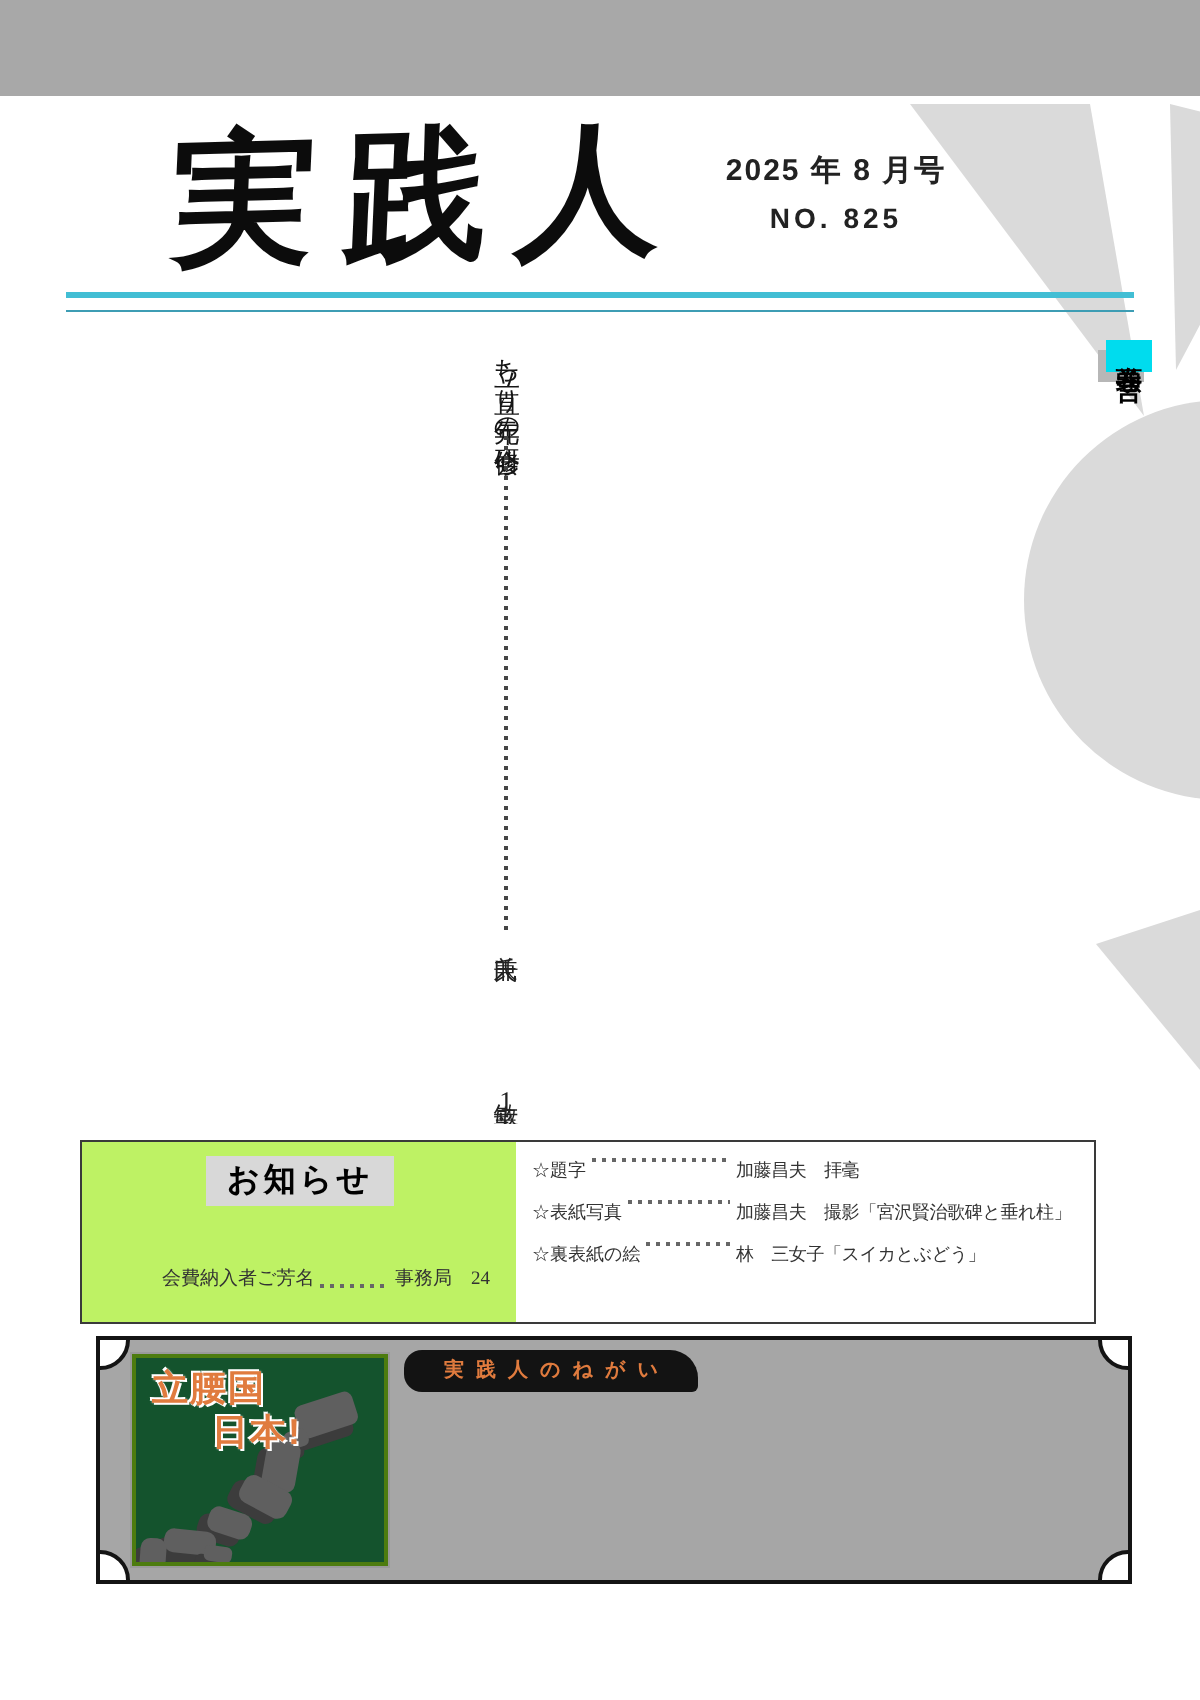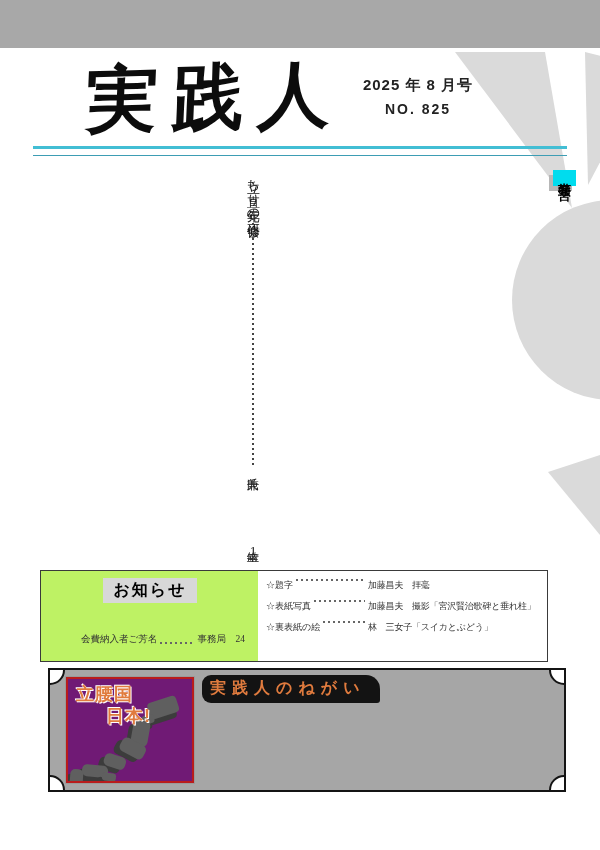--- a/index.html
+++ b/index.html
@@ -65,30 +65,30 @@
   .credit-lead{flex:0 0 102px;display:flex;}
   .credit-label{white-space:nowrap;}
   .credit-value{letter-spacing:-0.2px;}
   
   .plaque{position:absolute;left:48px;top:668px;width:514px;height:120px;z-index:3;
           background:#a6a6a6;border:2px solid #141414;overflow:hidden;}
   .notch{position:absolute;width:26px;height:26px;background:#fff;border:2px solid #141414;
          border-radius:50%;}
   .notch.tl{left:-15px;top:-15px;} .notch.tr{right:-15px;top:-15px;}
   .notch.bl{left:-15px;bottom:-15px;} .notch.br{right:-15px;bottom:-15px;}
-  .badge{position:absolute;left:16px;top:7px;width:124px;height:102px;background:#701a75;
-         border:2px solid #b91c1c;box-shadow:0 0 0 1px #9a9a9a;}
+  .badge{position:absolute;left:16px;top:7px;width:124px;height:102px;background:#14532d;
+         border:2px solid #4d7c0f;box-shadow:0 0 0 1px #9a9a9a;}
   .badge-line1{position:absolute;left:8px;top:3px;font-size:18px;font-weight:800;color:#e07b3e;
                letter-spacing:1px;text-shadow:0 0 1px #fff,1px 1px 0 #fff,-1px -1px 0 #fff;}
   .badge-line2{position:absolute;left:38px;top:25px;font-size:18px;font-weight:800;color:#e07b3e;
                letter-spacing:1px;text-shadow:0 0 1px #fff,1px 1px 0 #fff,-1px -1px 0 #fff;}
   .badge svg{position:absolute;left:0;top:14px;}
   .negai{position:absolute;left:152px;top:5px;right:6px;}
   .negai-title{display:inline-block;background:#131313;color:#e07b3e;font-weight:800;
-               font-size:16px;letter-spacing:6px;padding:3px 14px 4px 8px;
+               font-size:10px;letter-spacing:6px;padding:3px 14px 4px 20px;
                border-radius:9px 14px 3px 9px;}
   .negai-item{font-size:12.8px;font-weight:800;color:#0a0a0a;line-height:21.5px;
               letter-spacing:0.2px;white-space:nowrap;}
   .negai-item:last-child{text-align:right;padding-right:10px;}
 </style>
 </head>
 <body>
 
 <div class="page">
 

